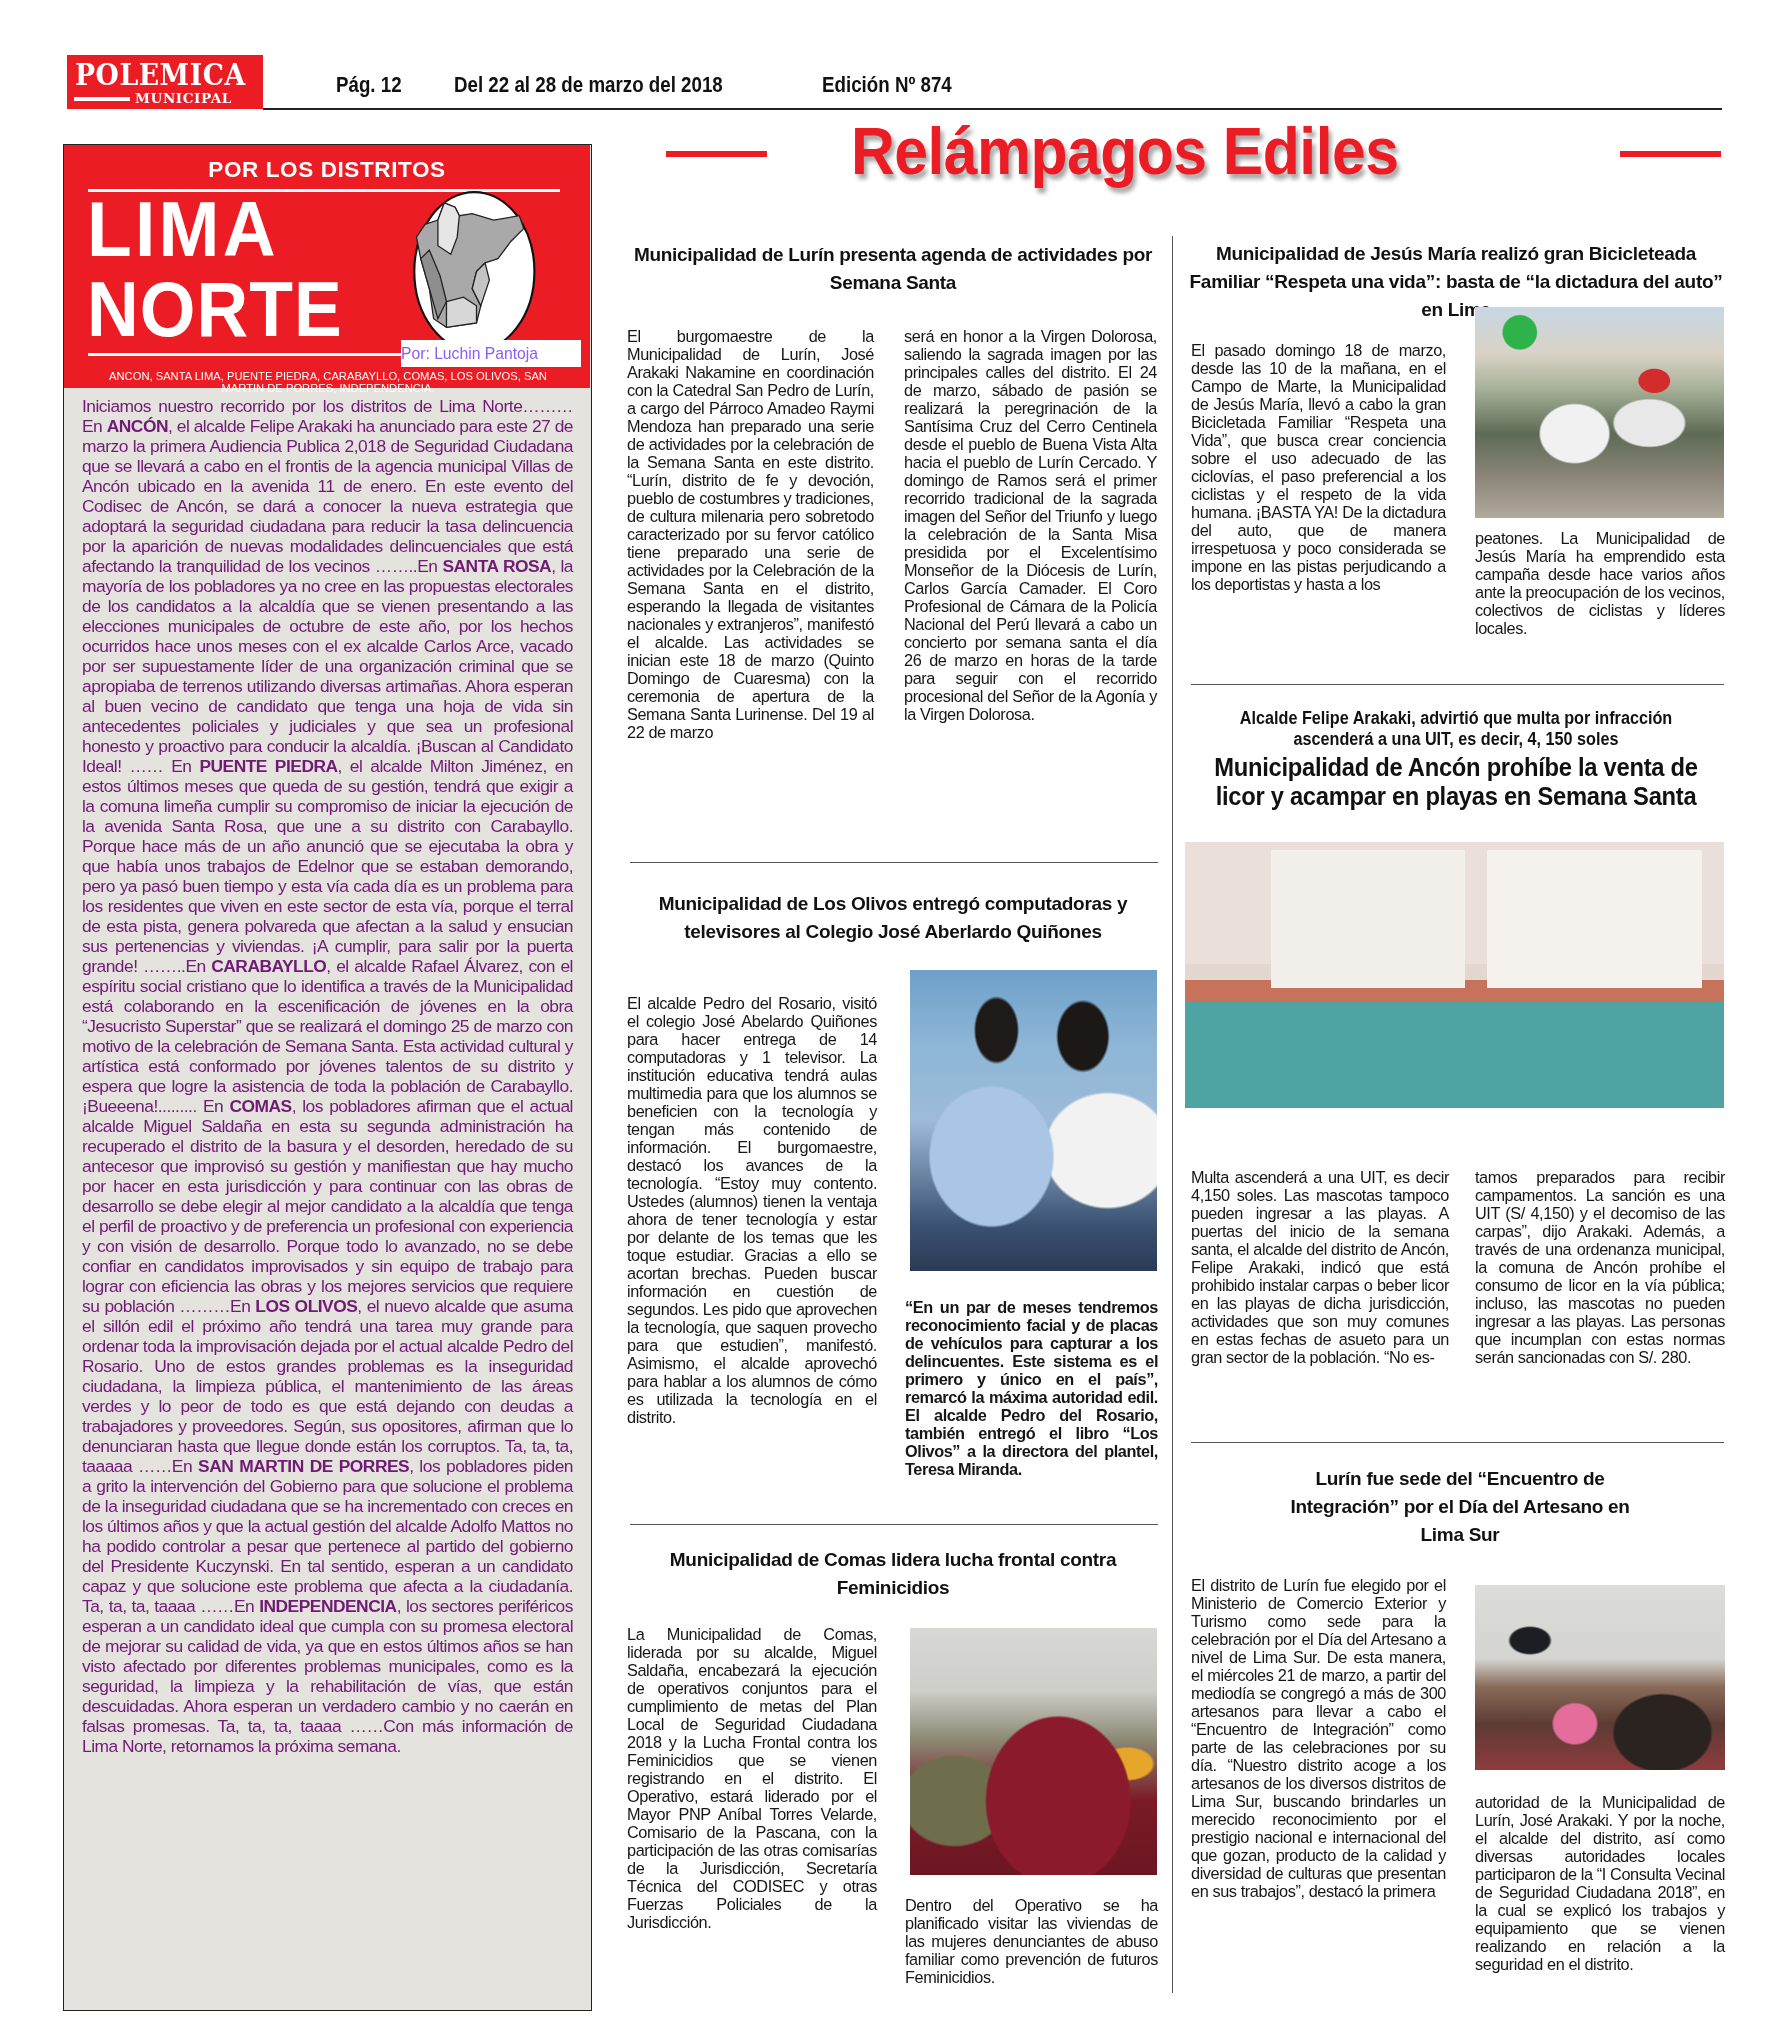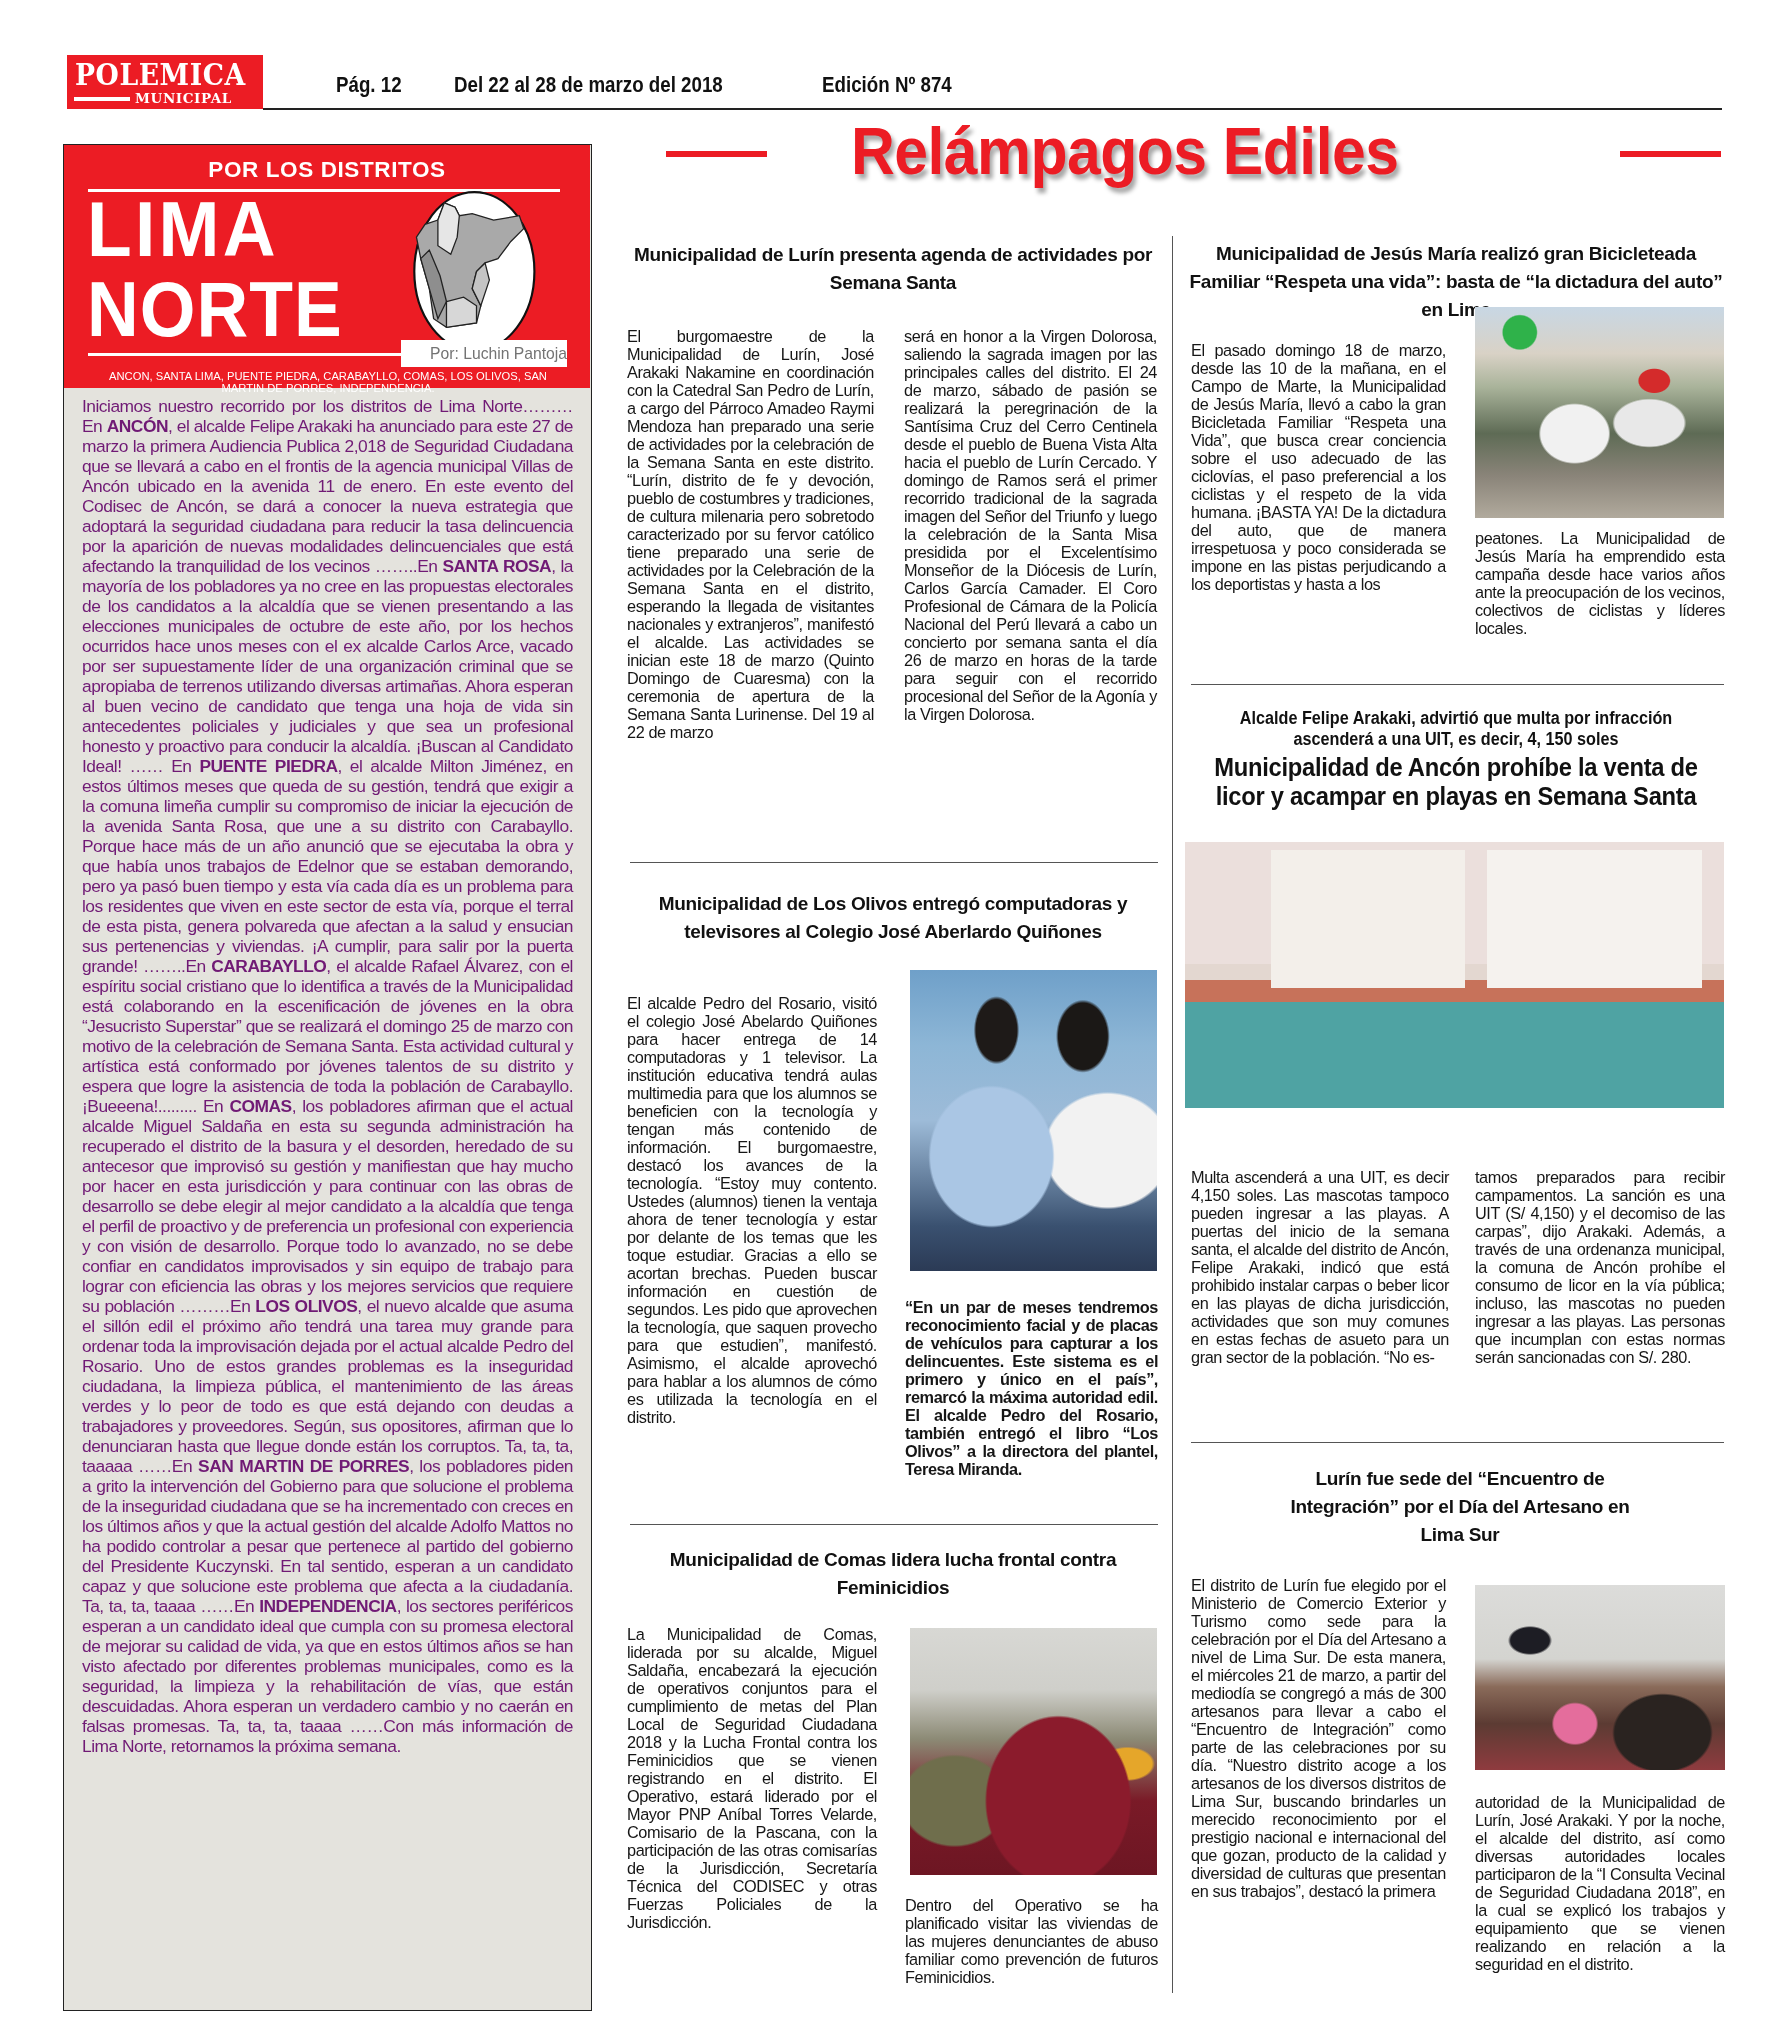--- a/index.html
+++ b/index.html
@@ -17,21 +17,21 @@
 
   
   .lima-panel { position: absolute; left: 63px; top: 132px; width: 529px; height: 1867px; border: 1.7px solid #222; background: #e4e3dd; margin-top: 12px; }
   .lima-head { position: absolute; left: 0; top: 0; width: 526px; height: 243px; background: #ec1c24; }
   .lima-head .por { position: absolute; left: 0; width: 100%; top: 12.3px; text-align: center; color: #fff; font-weight: bold; font-size: 22.5px; letter-spacing: 0.6px; }
   .lima-head .rule1 { position: absolute; left: 23.6px; top: 44px; width: 472px; height: 3.4px; background: #fff; }
   .lima-head .lima { position: absolute; left: 22.5px; top: 45px; color: #fff; font-weight: 900; font-size: 77px; line-height: 79px; letter-spacing: 3.4px; transform: scaleX(0.95); transform-origin: left; }
   .lima-head .norte { position: absolute; left: 22.5px; top: 125px; color: #fff; font-weight: 900; font-size: 77px; line-height: 79px; letter-spacing: 1.1px; transform: scaleX(0.93); transform-origin: left; }
   .lima-head .globe { position: absolute; left: 337px; top: 46px; width: 84px; height: 163px; }
   .lima-head .rule2 { position: absolute; left: 23.6px; top: 208px; width: 314px; height: 3.4px; background: #fff; }
-  .lima-head .byline { position: absolute; left: 337px; top: 195px; width: 166px; height: 27px; background: #fff; color: #737373; font-size: 15.7px; line-height: 27px; text-align: right; }
+  .lima-head .byline { position: absolute; left: 337px; top: 195px; width: 180px; height: 27px; background: #fff; color: #8b5cf6; font-size: 15.7px; line-height: 27px; text-align: left; }
   .lima-head .districts { position: absolute; left: 22.5px; top: 225px; width: 483px; color: #fff; font-size: 11.2px; line-height: 12.3px; text-align: center; }
   .lima-body { position: absolute; left: 18px; top: 251px; width: 491px; font-size: 17.4px; line-height: 20px; text-align: justify; font-stretch: condensed; letter-spacing: -0.5px; color: #701a75; }
   .lima-body b { font-weight: bold; }
 
   
   .section-title { position: absolute; left: 666px; top: 112px; width: 1095px; height: 84px; }
   .section-title .dash { position: absolute; top: 39px; height: 5.6px; width: 101px; background: #ec1c24; }
   .section-title .title { position: absolute; left: 185px; top: -3.4px; color: #ec1c24; font-weight: 900; font-size: 66px; line-height: 84px; letter-spacing: -0.6px; text-shadow: 3.4px 4.5px 4.5px rgba(0,0,0,0.35); transform: scaleX(0.92); transform-origin: left; white-space: nowrap; }
 
   

